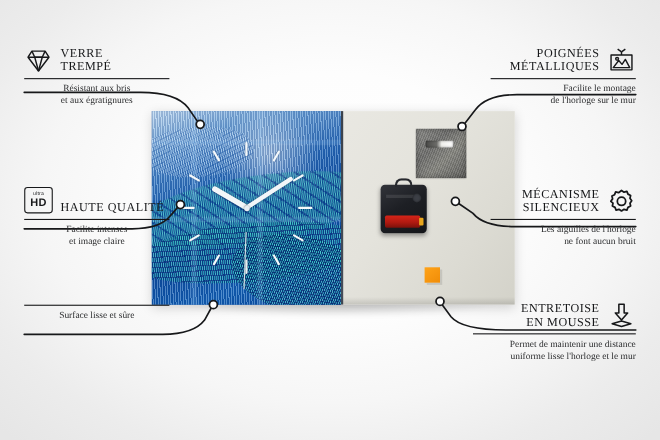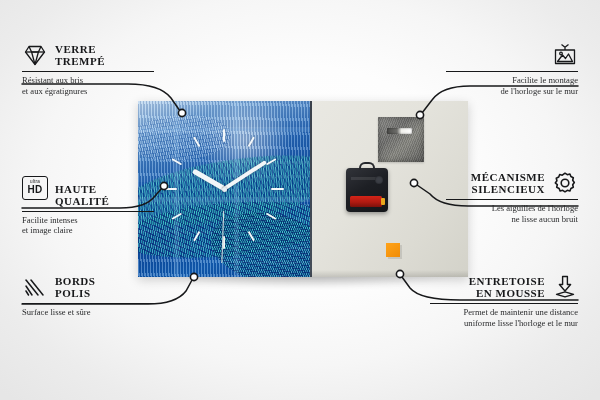--- a/index.html
+++ b/index.html
@@ -187,29 +187,30 @@
     filter:blur(2px);
   }
 
   
   svg.lines { position:absolute; left:0; top:0; width:600px; height:400px; pointer-events:none; }
 
   .callout { position:absolute; }
   .callout .hd-row { display:flex; align-items:center; gap:7px; }
   .callout.right .hd-row { flex-direction:row-reverse; }
   .callout .title {
-    font-weight:700; font-size:11px; letter-spacing:.5px;
+    font-weight:400; font-size:11px; letter-spacing:.5px;
     color:#17181a; line-height:12.5px; text-transform:uppercase;
   }
   .callout.left .title { text-align:left; }
   .callout.right .title { text-align:right; }
   .callout .rule { height:1.4px; background:#17181a; margin-top:3px; }
   .callout .sub {
     font-size:8.6px; line-height:10.4px; color:#2a2b2d; margin-top:3px;
     font-family:"Liberation Serif", serif;
+    text-align:center;
   }
   .callout.right .sub { text-align:right; }
   .ico { width:26px; height:26px; flex:0 0 26px; display:block; }
   .ico svg { display:block; width:26px; height:26px; }
 
   .hdbadge {
     width:26px; height:24px; border:1.4px solid #17181a; border-radius:3px;
     display:flex; flex-direction:column; align-items:center; justify-content:center;
     font-family:"Liberation Sans", sans-serif; color:#17181a; line-height:1;
   }
@@ -360,56 +361,44 @@
       </span>
     </div>
     <div class="rule" style="width:132px"></div>
     <div class="sub">
       <span>Facilite intenses</span><br>
       <span>et image claire</span>
     </div>
   </div>
 
   <div class="callout left" style="left:22px; top:274px; width:132px;">
-    <div class="hd-row">
-      <span class="ico">
-        <svg viewBox="0 0 26 26">
-            <g stroke="#17181a" stroke-width="1.5" stroke-linecap="round">
-          <path d="M4 6 L16 21"></path>
-              <path d="M9 6 L21 21"></path>
-          <path d="M4 12 L10 21"></path>
-              <path d="M4 17 L6.5 21"></path>
-        </g>
-          </svg>
-      </span>
-      <span class="title">
-        <span>BORDS</span><br>
-        <span>POLIS</span>
-      </span>
-    </div>
     <div class="rule" style="width:132px"></div>
     <div class="sub">
       <span>Surface lisse et sûre</span>
     </div>
   </div>
 
   <div class="callout right" style="left:446px; top:42px; width:132px;">
     <div class="hd-row">
       <span class="ico">
         <svg viewBox="0 0 26 26">
             <g fill="none" stroke="#17181a" stroke-width="1.3" stroke-linejoin="round">
           <rect x="3.5" y="8" width="19" height="13.5"></rect>
           <path d="M5.5 19.5 L10.5 13 L13.5 16.5 L16.5 12 L20.5 19.5 Z"></path>
           <circle cx="9" cy="11.5" r="1.3"></circle>
           <path d="M13 8 L13 5.2"></path>
               <path d="M13 5.2 L9.5 2.6"></path>
               <path d="M13 5.2 L16.5 2.6"></path>
         </g>
           </svg>
       </span>
+      <span class="title">
+        <span>POIGNÉES</span><br>
+        <span>MÉTALLIQUES</span>
+      </span>
     </div>
     <div class="rule" style="width:132px"></div>
     <div class="sub">
       <span>Facilite le montage</span><br>
       <span>de l'horloge sur le mur</span>
     </div>
   </div>
 
   <div class="callout right" style="left:446px; top:170px; width:132px;">
     <div class="hd-row">
@@ -422,21 +411,21 @@
           </svg>
       </span>
       <span class="title">
         <span>MÉCANISME</span><br>
         <span>SILENCIEUX</span>
       </span>
     </div>
     <div class="rule" style="width:132px"></div>
     <div class="sub">
       <span>Les aiguilles de l'horloge</span><br>
-      <span>ne lisse aucun bruit</span>
+      <span>ne font aucun bruit</span>
     </div>
   </div>
 
   <div class="callout right" style="left:430px; top:274px; width:148px;">
     <div class="hd-row">
       <span class="ico">
         <svg viewBox="0 0 26 26">
             <g fill="none" stroke="#17181a" stroke-width="1.4" stroke-linejoin="round">
           <path d="M10.6 2.5 h4.8 v8 h3.2 L13 17 L7.4 10.5 h3.2 Z"></path>
           <path d="M13 17.8 L21.5 20.3 L13 22.8 L4.5 20.3 Z"></path>

